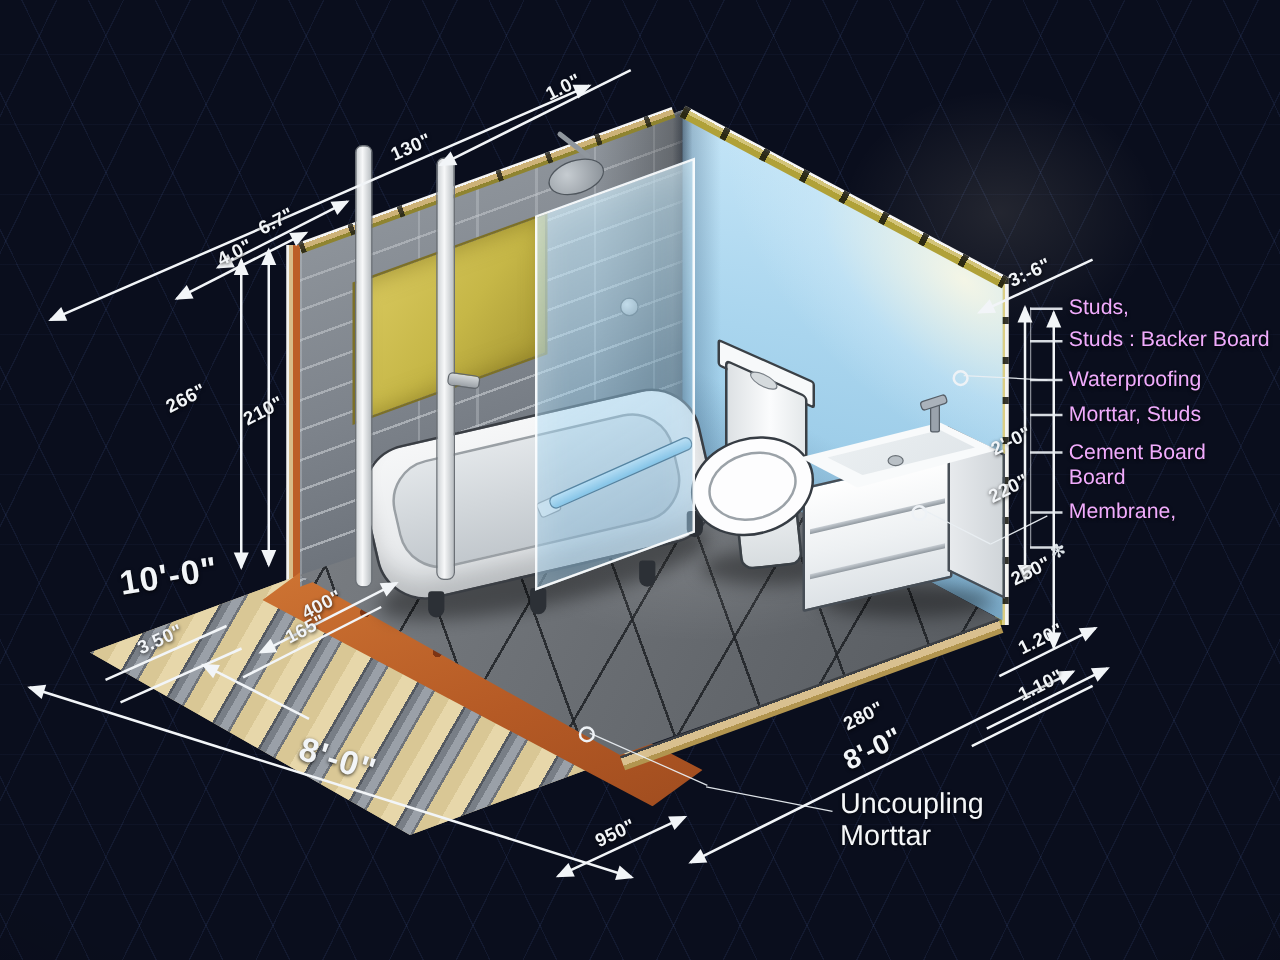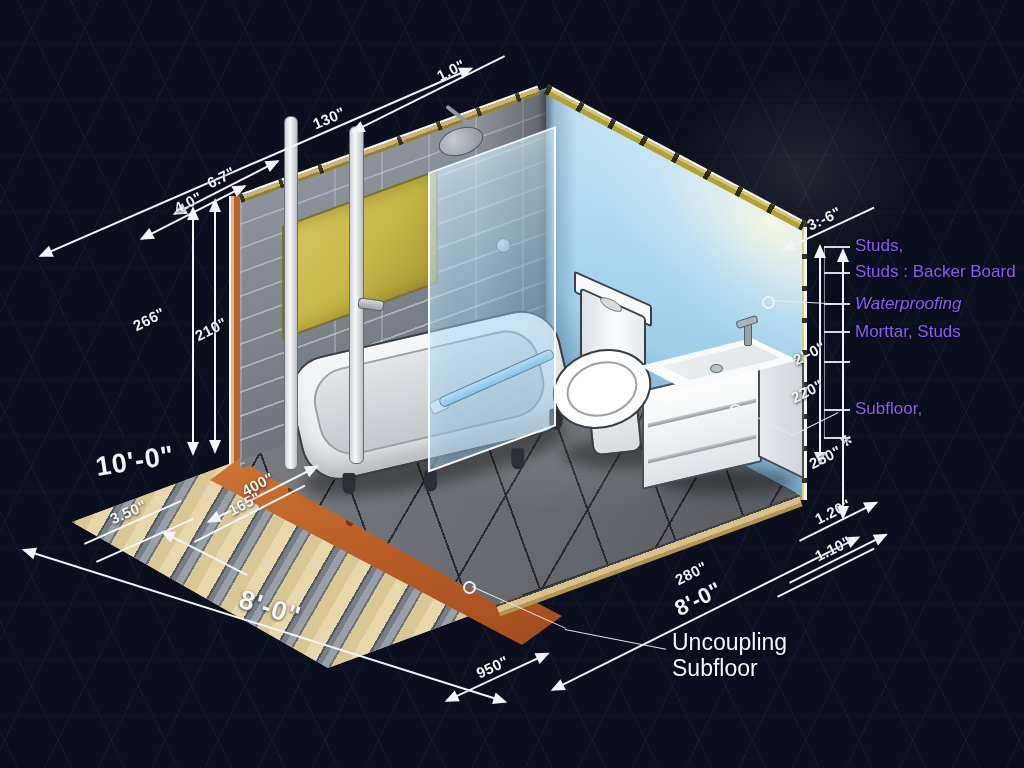--- a/index.html
+++ b/index.html
@@ -144,21 +144,21 @@
   .arrS::before{content:"";position:absolute;left:-2px;top:-7px;border-style:solid;
     border-width:6px 14px 6px 0;border-color:transparent #f2f5f8 transparent transparent;}
   .arrE::after{content:"";position:absolute;right:-2px;top:-7px;border-style:solid;
     border-width:6px 0 6px 14px;border-color:transparent transparent transparent #f2f5f8;}
   .vdim{position:absolute;border-left:2px solid #f2f5f8;width:0;z-index:20;}
   .vdim.at::before{content:"";position:absolute;top:-2px;left:-7px;border-style:solid;
     border-width:0 6px 14px 6px;border-color:transparent transparent #f2f5f8 transparent;}
   .vdim.ab::after{content:"";position:absolute;bottom:-2px;left:-7px;border-style:solid;
     border-width:14px 6px 0 6px;border-color:#f2f5f8 transparent transparent transparent;}
   .flbl{position:absolute;z-index:21;transform-origin:0 50%;}
-  .rlabel{position:absolute;left:855px;z-index:21;color:#8b5cf6;font-size:17px;line-height:1.15;
+  .rlabel{position:absolute;left:855px;z-index:21;color:#f0abfc;font-size:17px;line-height:1.15;
     white-space:pre-line;text-shadow:0 1px 3px rgba(0,0,0,.75);}
   .callout{position:absolute;left:672px;top:630px;z-index:21;color:#f4f6f8;font-size:23px;
     line-height:1.12;white-space:pre-line;text-shadow:0 1px 3px rgba(0,0,0,.75);}
   .tick{position:absolute;left:824px;width:26px;height:2px;background:#e8edf2;opacity:.92;z-index:20;}
   .vconn{position:absolute;left:824px;top:246px;height:192px;width:0;
     border-left:1.5px solid rgba(238,243,248,.55);z-index:19;}
   .ring{position:absolute;width:9px;height:9px;border:2px solid #eef2f6;border-radius:50%;z-index:20;}
   .lead{position:absolute;height:0;border-top:1.5px solid #e9eef2;transform-origin:0 0;opacity:.95;z-index:19;}
   .sketch{position:absolute;left:840px;top:432px;z-index:21;color:#dde3e8;font-size:15px;transform:rotate(-15deg);}
 </style>
@@ -284,31 +284,33 @@
   <div class="vconn"></div>
   <div class="tick" style="top:246px;"></div>
   <div class="tick" style="top:272px;"></div>
   <div class="tick" style="top:303px;"></div>
   <div class="tick" style="top:331px;"></div>
   <div class="tick" style="top:361px;"></div>
   <div class="tick" style="top:409px;"></div>
   <div class="tick" style="top:437px;"></div>
   <div class="rlabel" style="top:236px;">Studs,</div>
   <div class="rlabel" style="top:262px;">Studs : Backer Board</div>
-  <div class="rlabel" style="top:294px;font-style:italic;">Waterproofing</div>
+  <div class="rlabel" style="top:294px;">Waterproofing</div>
   <div class="rlabel" style="top:322px;">Morttar, Studs</div>
-  <div class="rlabel" style="top:399px;">Subfloor,</div>
+  <div class="rlabel" style="top:352px;">Cement Board
+Board</div>
+  <div class="rlabel" style="top:399px;">Membrane,</div>
   <span class="sketch">✻</span>
 
   <div class="ring" style="left:762px;top:296px;"></div>
   <div class="lead" style="left:771px;top:300px;width:67px;transform:rotate(3deg);"></div>
   <div class="ring" style="left:729px;top:404px;"></div>
   <div class="lead" style="left:738px;top:407px;width:61px;transform:rotate(27deg);"></div>
   <div class="lead" style="left:792px;top:435px;width:51px;transform:rotate(-26.5deg);"></div>
 
   <div class="ring" style="left:463px;top:581px;"></div>
   <div class="lead" style="left:472px;top:586px;width:103px;transform:rotate(24deg);"></div>
   <div class="lead" style="left:565px;top:629px;width:103px;transform:rotate(11deg);"></div>
   <div class="callout">Uncoupling
-Subfloor</div>
+Morttar</div>
 
   <div class="vignette a"></div>
 </div>
 
 </body></html>

